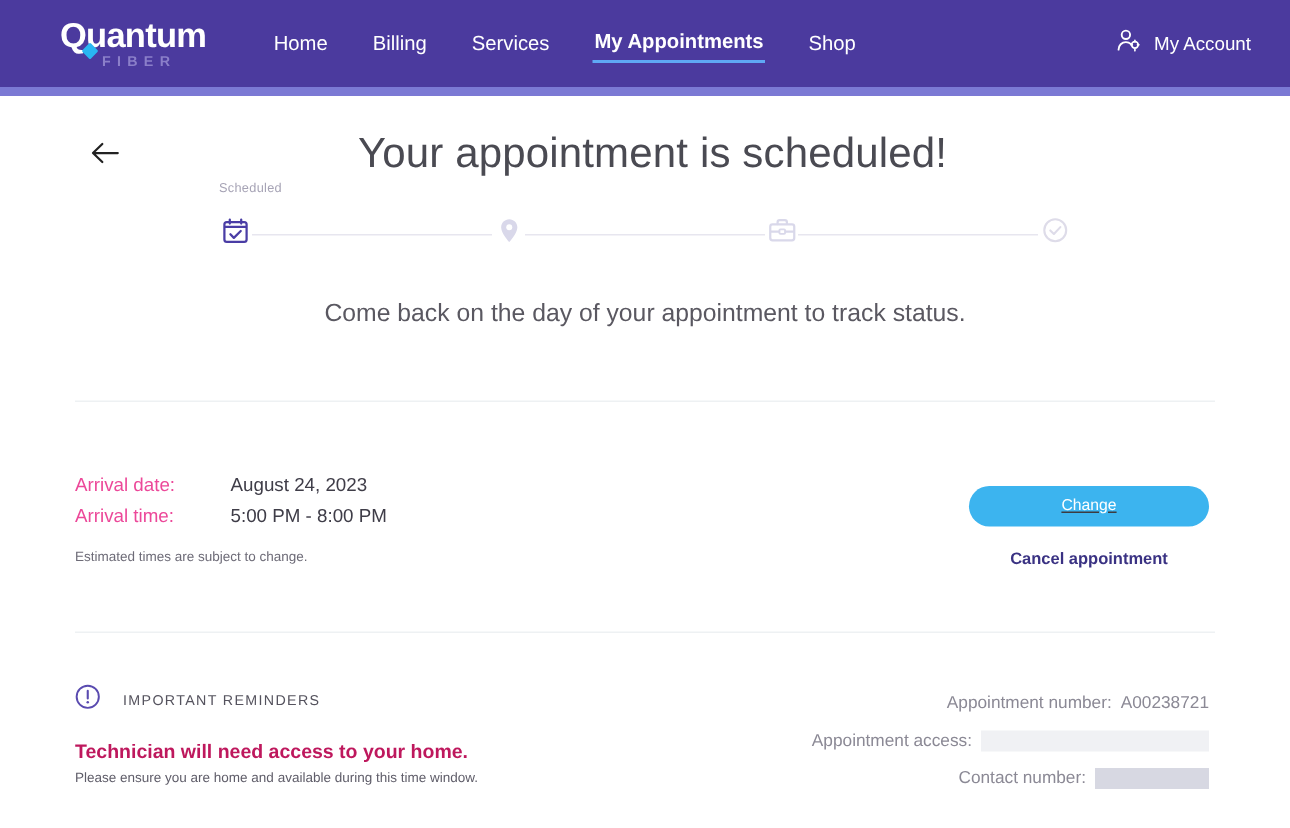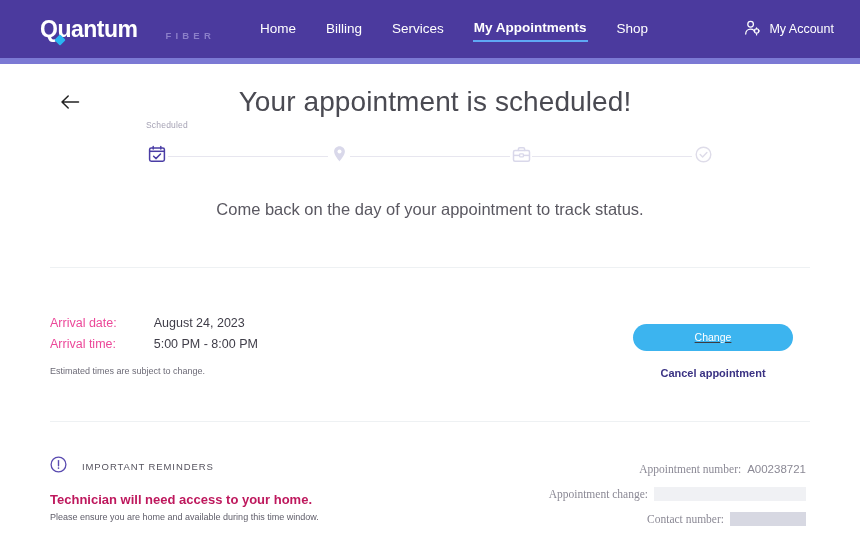--- a/index.html
+++ b/index.html
@@ -26,22 +26,22 @@
     padding: 0 26px 0 40px;
     position: relative;
   }
   .navbar-accent {
     height: 6px;
     background: #7b79d4;
   }
 
   .logo {
     display: flex;
-    flex-direction: row;
-    align-items: flex-end;
+    flex-direction: column;
+    align-items: flex-start;
     margin-right: 34px;
     line-height: 1;
     position: relative;
   }
   .logo-word {
     font-size: 23px;
     font-weight: bold;
     color: #ffffff;
     letter-spacing: -0.5px;
     line-height: 1;
@@ -213,21 +213,21 @@
     white-space: nowrap;
   }
   .fineprint {
     margin-top: 8px;
     font-size: 9px;
     color: #6d6b77;
   }
 
   .actions {
     position: absolute;
-    right: 17px;
+    right: 4px;
     top: 56px;
     width: 160px;
     text-align: center;
     text-decoration: underline;
   }
   .btn-change {
     display: block;
     width: 100%;
     height: 27px;
     line-height: 27px;
@@ -283,21 +283,20 @@
     align-items: center;
     justify-content: flex-end;
     gap: 6px;
     margin-bottom: 11px;
     height: 14px;
   }
   .appt-label {
     font-size: 11.5px;
     color: #8b8995;
     white-space: nowrap;
-    font-family: Liberation Serif, serif;
   }
   .appt-value {
     font-size: 11.5px;
     color: #8b8995;
     white-space: nowrap;
     text-align: center;
   }
   .redact {
     height: 14px;
     display: block;
@@ -446,21 +445,21 @@
     </div>
     <div class="reminder-main">Technician will need access to your home.</div>
     <div class="reminder-sub">Please ensure you are home and available during this time window.</div>
 
     <div class="appt-info">
       <div class="appt-row">
         <span class="appt-label">Appointment number:</span>
         <span class="appt-value">A00238721</span>
       </div>
       <div class="appt-row">
-        <span class="appt-label">Appointment change:</span>
+        <span class="appt-label">Appointment access:</span>
         <span class="redact redact-light"></span>
       </div>
       <div class="appt-row">
         <span class="appt-label">Contact number:</span>
         <span class="redact redact-dark"></span>
       </div>
     </div>
   </div>
 
 </div>

